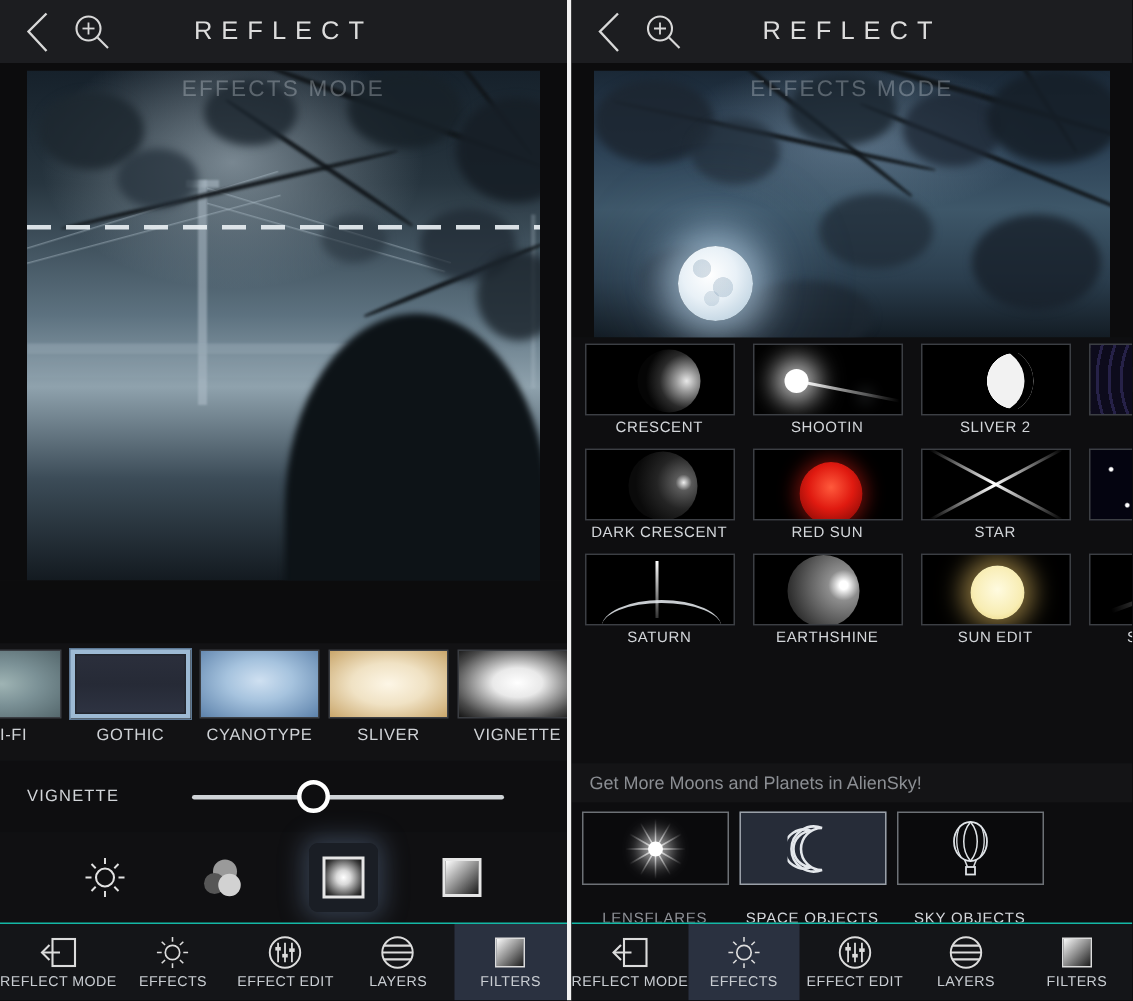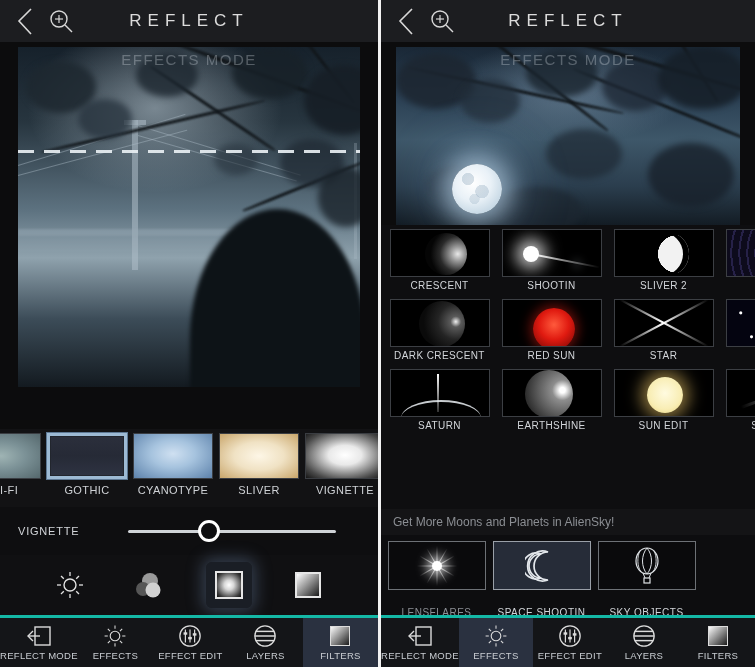--- a/index.html
+++ b/index.html
@@ -166,21 +166,21 @@
   .cat { width: 101px; flex: 0 0 101px; margin-right: 4px; display: flex; flex-direction: column; align-items: center; }
   .cat-box { width: 98px; height: 49px; border: 1px solid #6d7176; background: #0a0a0c; display: flex; align-items: center; justify-content: center; position: relative; }
   .cat.sel .cat-box { background: #262c38; border-color: #9aa0a8; }
   .cat-label { margin-top: 17px; font-size: 10px; letter-spacing: .5px; color: #d3d6da; white-space: nowrap; }
   .cat.dim .cat-label { color: #8e9197; }
   .flare { position: relative; width: 40px; height: 40px; }
   .flare::after { content:""; position:absolute; left:15px; top:15px; width:10px; height:10px; border-radius:50%; background:#fff; box-shadow: 0 0 12px 5px rgba(255,255,255,.8); }
   .flare-ray { position:absolute; left:50%; top:50%; width:40px; height:1px; background: linear-gradient(90deg, rgba(255,255,255,0), rgba(255,255,255,.9) 50%, rgba(255,255,255,0)); transform-origin: center; }
 
   
-  .tabbar { height: 52px; flex: 0 0 52px; background: #141518; display: flex; border-top: 3px solid #14b8a6; }
+  .tabbar { height: 52px; flex: 0 0 52px; background: #141518; display: flex; border-top: 1px solid #14b8a6; }
   .tab { flex: 1 1 0; display: flex; flex-direction: column; align-items: center; justify-content: center; gap: 2px; }
   .tab.sel { background: #2a3140; }
   .tab-label { font-size: 9.5px; letter-spacing: .3px; color: #c9cdd2; white-space: nowrap; }
   .tab-icon { height: 24px; display: flex; align-items: center; justify-content: center; }
   .tab-filter-sq { width: 20px; height: 20px; border: 1.5px solid #dcdcdc; background: linear-gradient(135deg,#fafafa 0%, #8d8d8d 50%, #1b1b1b 100%); }
 </style>
 </head>
 <body>
 
 <div class="screens">
@@ -493,21 +493,21 @@
         </div>
         <div class="cat-label">LENSFLARES</div>
       </div>
       <div class="cat sel">
         <div class="cat-box">
           <svg width="34" height="34" viewBox="0 0 34 34">
             <path d="M23 3 A15 15 0 1 0 23 31 A12.5 12.5 0 1 1 23 3 Z" fill="none" stroke="#e4e8ec" stroke-width="1.7"></path>
             <path d="M16 5 A13 13 0 1 0 16 29 A10.5 10.5 0 1 1 16 5 Z" fill="none" stroke="#e4e8ec" stroke-width="1.7"></path>
           </svg>
         </div>
-        <div class="cat-label">SPACE SHOOTIN</div>
+        <div class="cat-label">SPACE OBJECTS</div>
       </div>
       <div class="cat">
         <div class="cat-box">
           <svg width="30" height="38" viewBox="0 0 30 38">
             <ellipse cx="15" cy="14" rx="11" ry="13" fill="none" stroke="#dfe3e7" stroke-width="1.2"></ellipse>
             <path d="M15 1 C9 8 9 20 15 27" fill="none" stroke="#dfe3e7" stroke-width="1"></path>
             <path d="M15 1 C21 8 21 20 15 27" fill="none" stroke="#dfe3e7" stroke-width="1"></path>
             <path d="M8 3.5 C5 10 5 19 9 25" fill="none" stroke="#dfe3e7" stroke-width=".9"></path>
             <path d="M22 3.5 C25 10 25 19 21 25" fill="none" stroke="#dfe3e7" stroke-width=".9"></path>
             <line x1="11" y1="26" x2="13" y2="31" stroke="#dfe3e7" stroke-width="1"></line>

